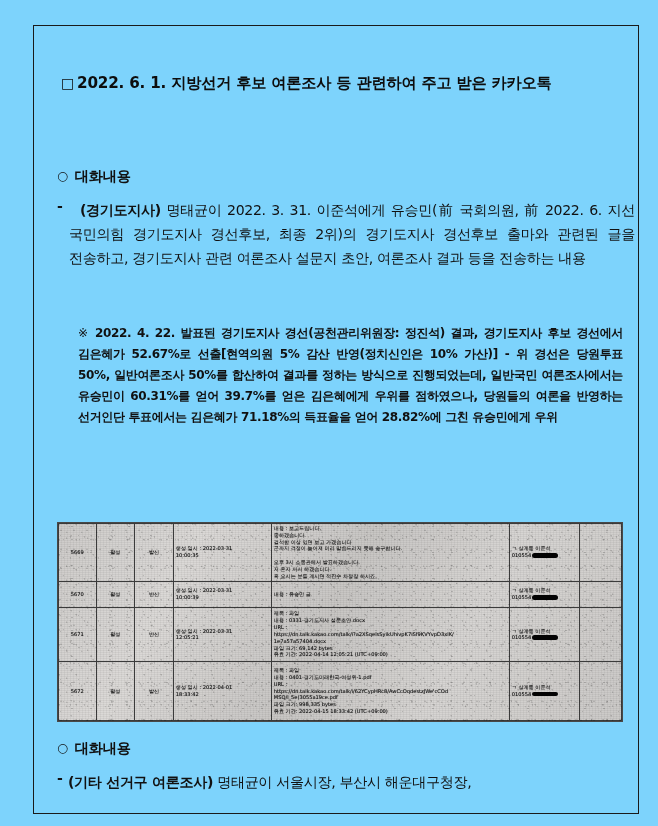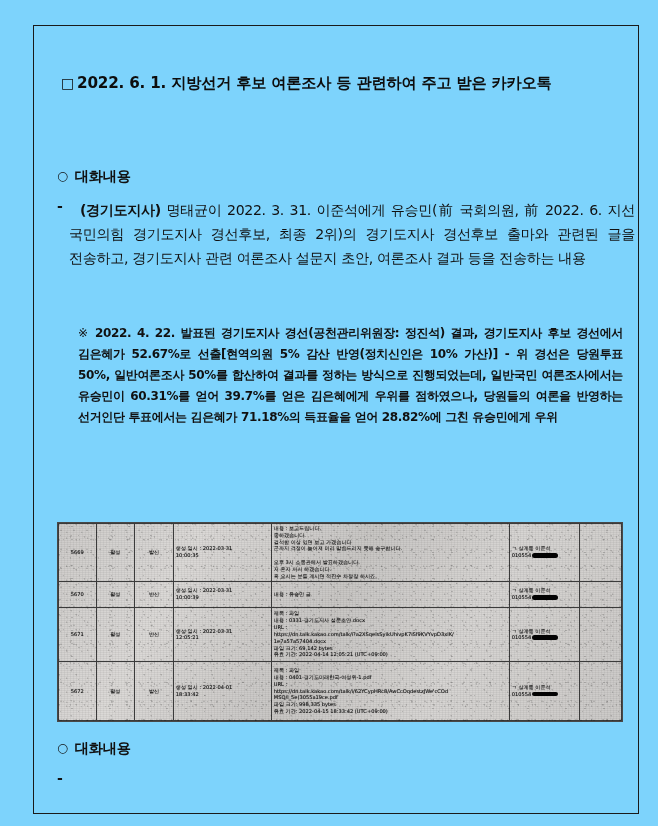--- a/index.html
+++ b/index.html
@@ -333,15 +333,19 @@
         </tbody>
       </table>
       <div class="scan-noise"></div>
     </div>
 
     <div class="bullet-o" style="left:24px; top:714px;">
       <span class="mk">○</span><span>대화내용</span>
     </div>
 
     <div class="dash-mk" style="top:745px;">-</div>
+    <div class="para para-dash" style="top:745px;">
+      <span style="display:inline-block;width:11px;">&nbsp;</span><span class="lead">(기타 선거구 여론조사)</span>
+      <span>명태균이 서울시장, 부산시 해운대구청장,</span>
+    </div>
 
   </div>
 </div>
 
 </body></html>

